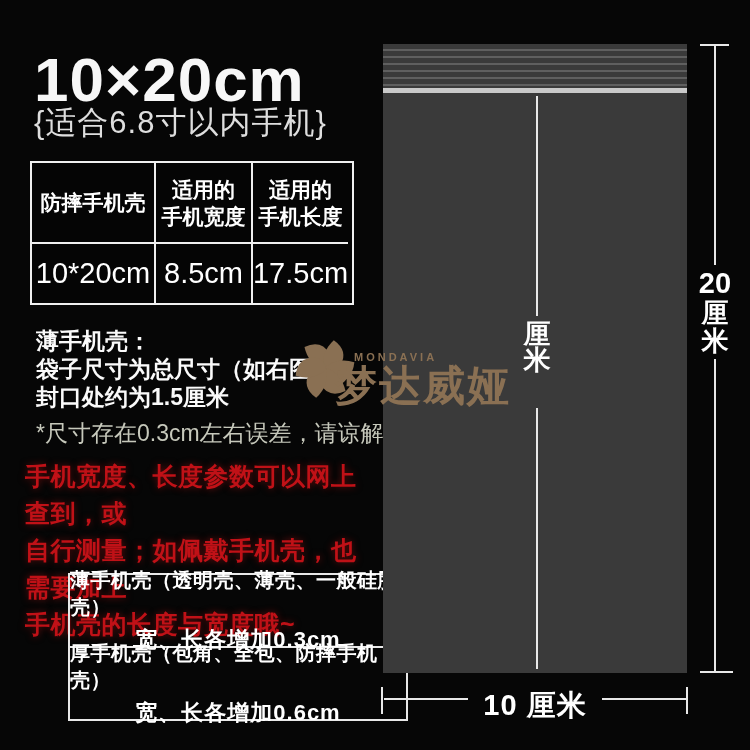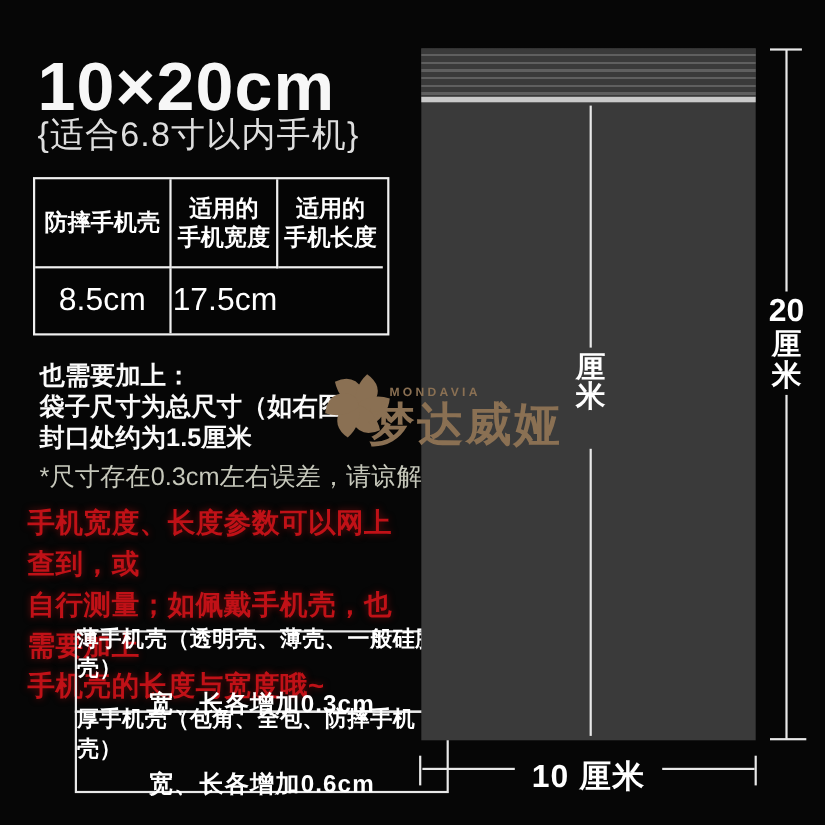--- a/index.html
+++ b/index.html
@@ -96,29 +96,32 @@
     </div>
     <div class="cell">
       <span class="hline">适用的</span>
       <span class="hline">手机宽度</span>
     </div>
     <div class="cell col-last">
       <span class="hline">适用的</span>
       <span class="hline">手机长度</span>
     </div>
     <div class="cell row-last">
+      <span class="dval">10*20cm</span>
+    </div>
+    <div class="cell row-last">
       <span class="dval">8.5cm</span>
     </div>
     <div class="cell row-last col-last">
       <span class="dval">17.5cm</span>
     </div>
   </div>
 
   <div class="abs notes">
-    <div class="note-h">也需要加上：</div>
+    <div class="note-h">薄手机壳：</div>
     <div class="note-l">袋子尺寸为总尺寸（如右图）</div>
     <div class="note-l">封口处约为1.5厘米</div>
     <div class="note-d">*尺寸存在0.3cm左右误差，请谅解</div>
   </div>
 
   <div class="abs tips">
     <div>手机宽度、长度参数可以网上查到，或</div>
     <div>自行测量；如佩戴手机壳，也需要加上</div>
     <div>手机壳的长度与宽度哦~</div>
   </div>

